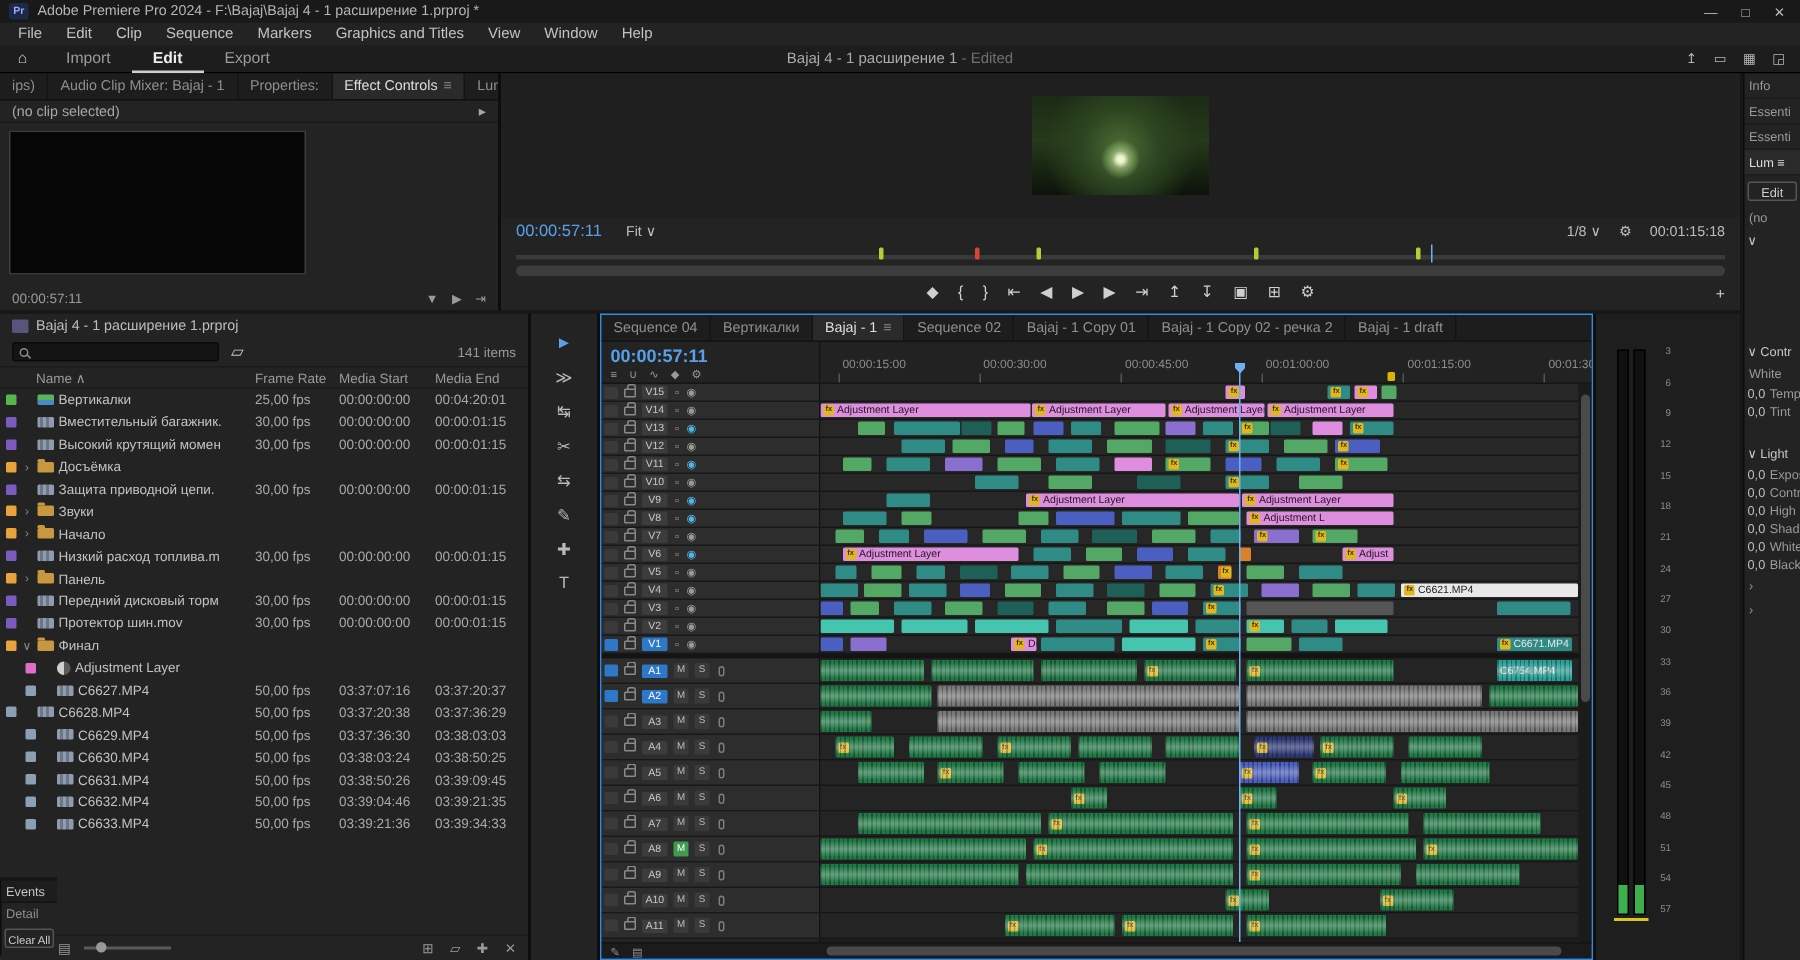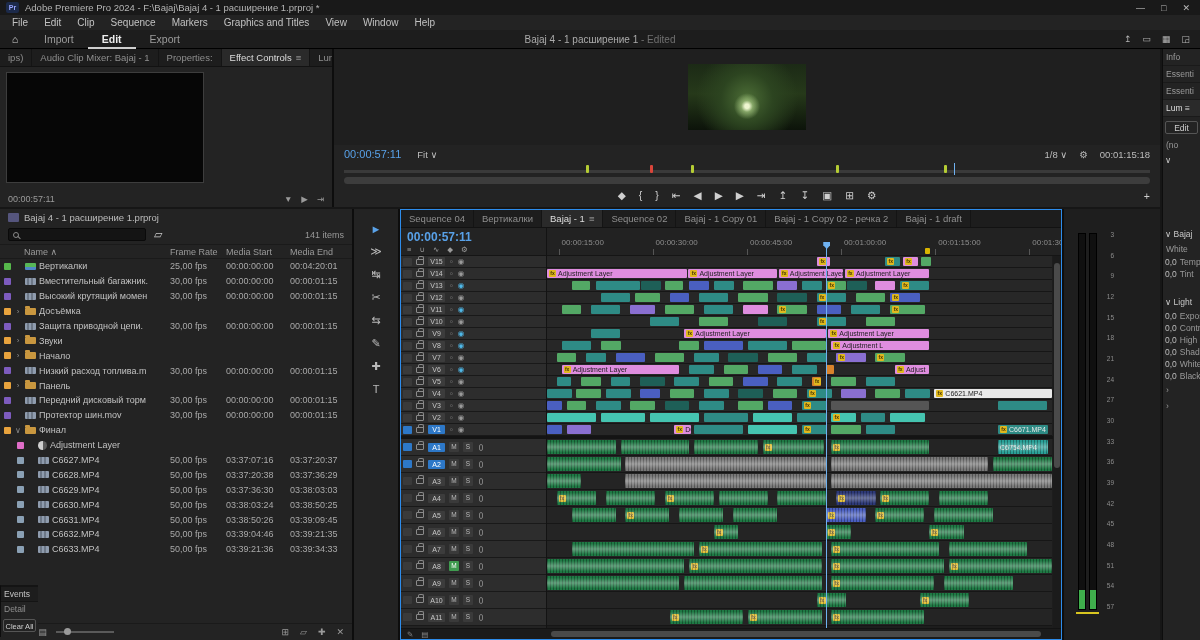--- a/index.html
+++ b/index.html
@@ -193,20 +193,24 @@
 
   <div class="toprow">
     <div class="source-panel">
       <div class="tabs" id="srcTabs">
           <span class="tab">ips)</span>
           <span class="tab">Audio Clip Mixer: Bajaj - 1</span>
           <span class="tab">Properties:</span>
           <span class="tab active">Effect Controls<span class="menu-glyph">≡</span></span>
           <span class="tab">Lum</span>
         </div>
+      <div class="ec-head">
+        <span>(no clip selected)</span>
+        <span>▸</span>
+      </div>
       <div class="ec-body">
         <div class="ec-black"></div>
         <div class="ec-foot">
           <span>00:00:57:11</span>
           <span class="icons">
             <span>▼</span>
             <span>▶</span>
             <span>⇥</span>
           </span>
         </div>
@@ -396,21 +400,21 @@
           </div>
           <div class="pp-row" style="padding-left: 13px;">
             <span class="chip" style="background: rgb(138, 160, 180);"></span>
             <span class="caretc"></span>
             <span class="row-icon icon-clip"></span>
             <span class="row-name">C6627.MP4</span>
             <span class="v col-fr">50,00 fps</span>
             <span class="v col-ms">03:37:07:16</span>
             <span class="v col-me">03:37:20:37</span>
           </div>
-          <div class="pp-row" style="padding-left: 13px;">
+          <div class="pp-row" style="">
             <span class="chip" style="background: rgb(138, 160, 180);"></span>
             <span class="caretc"></span>
             <span class="row-icon icon-clip"></span>
             <span class="row-name">C6628.MP4</span>
             <span class="v col-fr">50,00 fps</span>
             <span class="v col-ms">03:37:20:38</span>
             <span class="v col-me">03:37:36:29</span>
           </div>
           <div class="pp-row" style="padding-left: 13px;">
             <span class="chip" style="background: rgb(138, 160, 180);"></span>
@@ -1186,21 +1190,21 @@
 
   <div class="right-sidebar" id="rightSidebar">
       <div class="rs-tab">Info</div>
       <div class="rs-tab">Essenti</div>
       <div class="rs-tab">Essenti</div>
       <div class="rs-tab active">Lum ≡</div>
       <div class="rs-sub">Edit</div>
       <div class="rs-label">(no</div>
       <div class="rs-section">∨ </div>
       <div style="height: 58px;"></div>
-      <div class="rs-section">∨ Bajaj</div>
+      <div class="rs-section">∨ Contr</div>
       <div class="rs-label">White</div>
       <div class="rs-param">
         <span class="pv">0,0</span>
         <span>Temp</span>
       </div>
       <div class="rs-param">
         <span class="pv">0,0</span>
         <span>Tint</span>
       </div>
       <div style="height: 14px;"></div>

